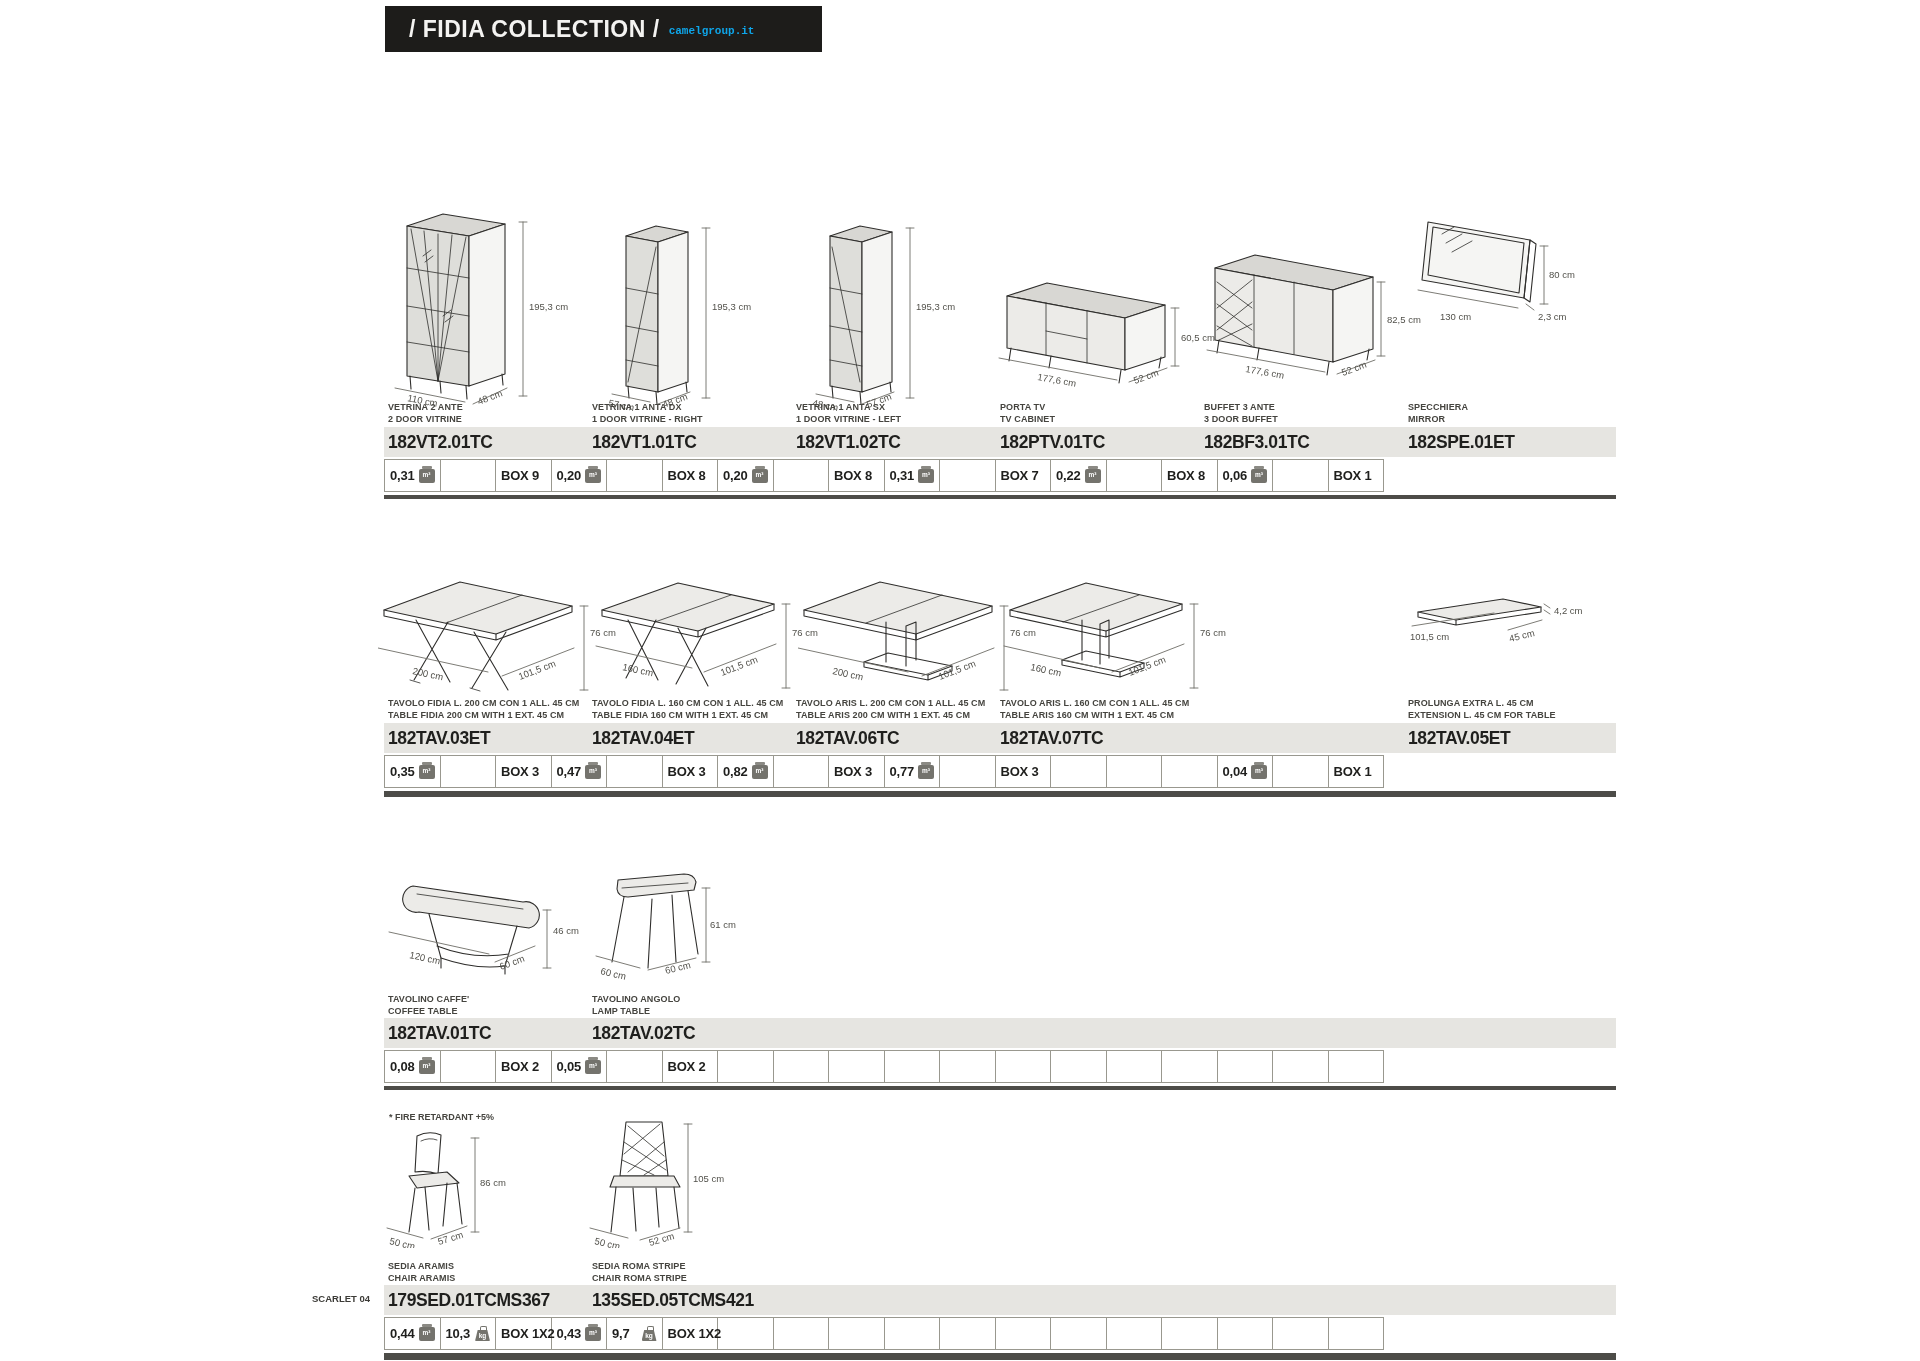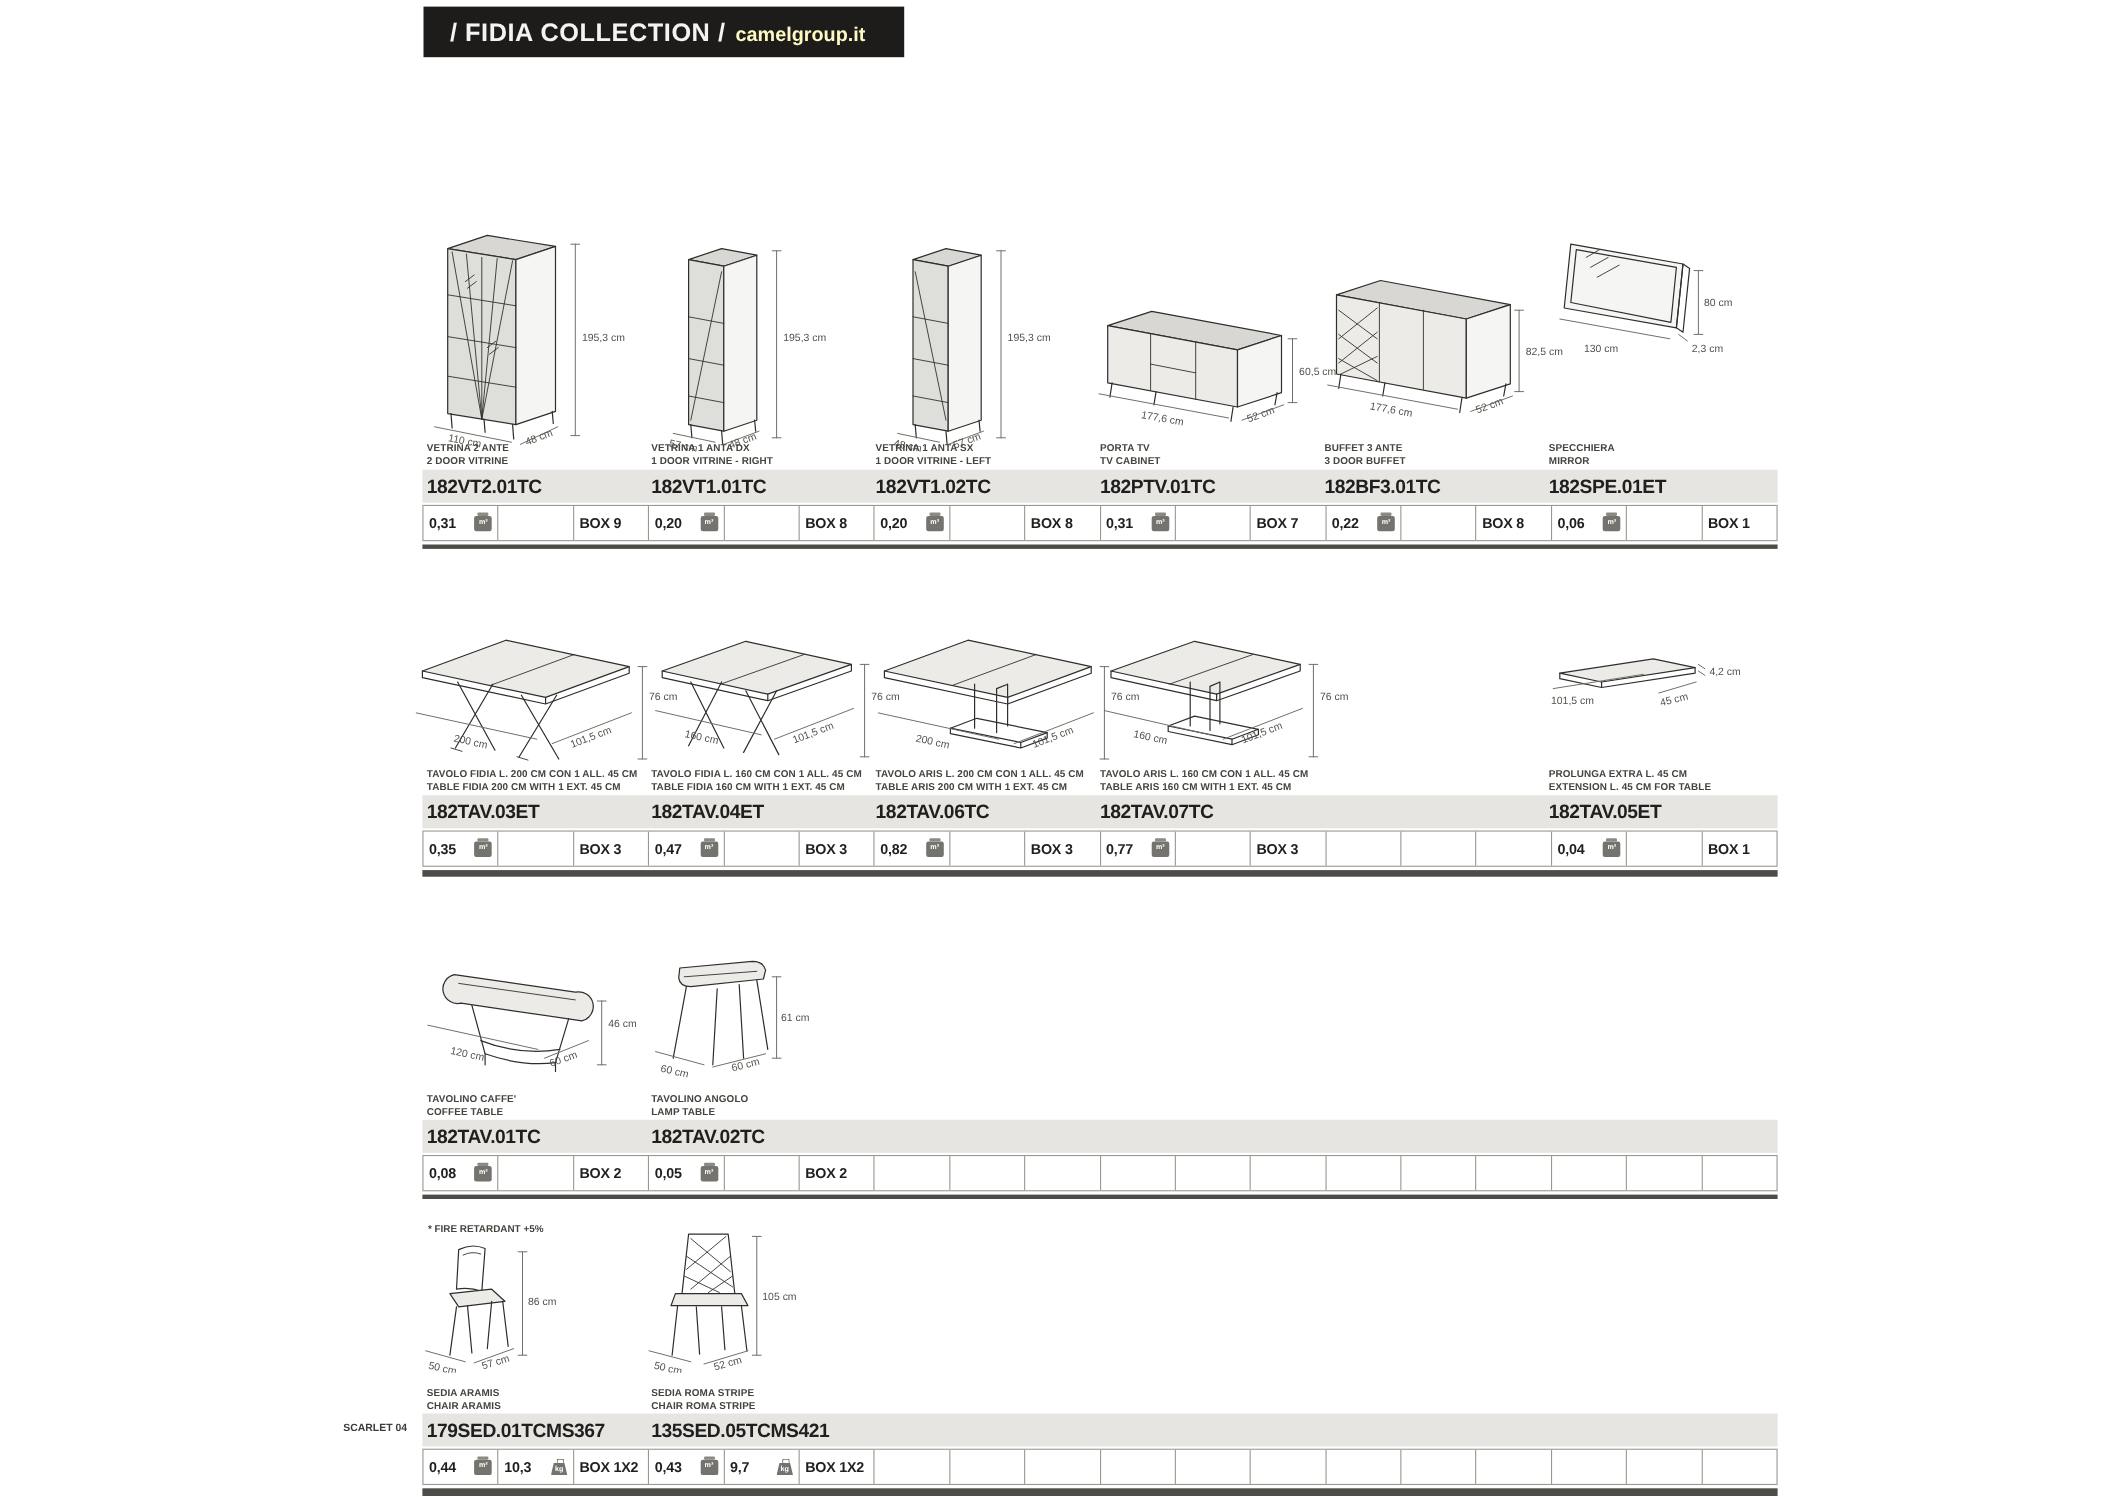--- a/index.html
+++ b/index.html
@@ -1,28 +1,28 @@
 <!DOCTYPE html>
 <html><head>
 <meta charset="utf-8">
 <style>
   html,body{margin:0;padding:0;background:#fff;}
   .page{position:relative;width:1920px;height:1361px;background:#ffffff;overflow:hidden;
         font-family:"Liberation Sans",sans-serif;color:#2b2b29;}
   .banner{position:absolute;left:385px;top:6px;width:437px;height:46px;background:#1d1c1a;
           display:flex;align-items:center;padding-left:24px;box-sizing:border-box;gap:9px;}
   .banner .ttl{color:#f4f3f1;font-size:23px;font-weight:600;letter-spacing:.5px;white-space:nowrap;}
-  .banner .site{color:#fef9c3;font-size:18px;font-weight:700;margin-top:4px;}
+  .banner .site{color:#0ea5e9;font-size:11px;font-weight:700;margin-top:4px;font-family:Liberation Mono, monospace;}
   .desc{position:absolute;width:200px;font-size:9px;font-weight:700;line-height:1.3;
         color:#45443f;letter-spacing:.1px;text-transform:uppercase;}
   .band{position:absolute;left:384px;width:1232px;height:30px;background:#e6e5e1;}
   .band .code{position:absolute;top:0;line-height:30px;font-size:17.5px;font-weight:700;
               color:#1f1f1d;letter-spacing:-.4px;white-space:nowrap;}
-  .spec{position:absolute;left:384px;width:1232px;height:33px;display:flex;
-        border:1px solid #99988f;background:#fff;box-sizing:border-box;justify-content:center;}
+  .spec{position:absolute;left:384px;width:1000px;height:33px;display:flex;
+        border:1px solid #99988f;background:#fff;box-sizing:border-box;}
   .cell{flex:1;border-right:1px solid #99988f;display:flex;align-items:center;
         padding:0 5px;box-sizing:border-box;min-width:0;}
   .cell:last-child{border-right:none;}
   .cell.v{justify-content:space-between;}
   .cell .val{font-size:13px;font-weight:700;color:#1f1f1d;letter-spacing:-.2px;white-space:nowrap;}
   .vicon{width:16px;height:14px;background:#74736d;border-radius:2px;position:relative;
          display:inline-flex;align-items:center;justify-content:center;flex:none;}
   .vicon:before{content:"";position:absolute;top:-3px;left:3px;right:3px;height:3px;
                 background:#8b8a84;border-radius:1px;}
   .vicon .ilab{font-size:6.5px;color:#fff;line-height:1;font-weight:700;}

